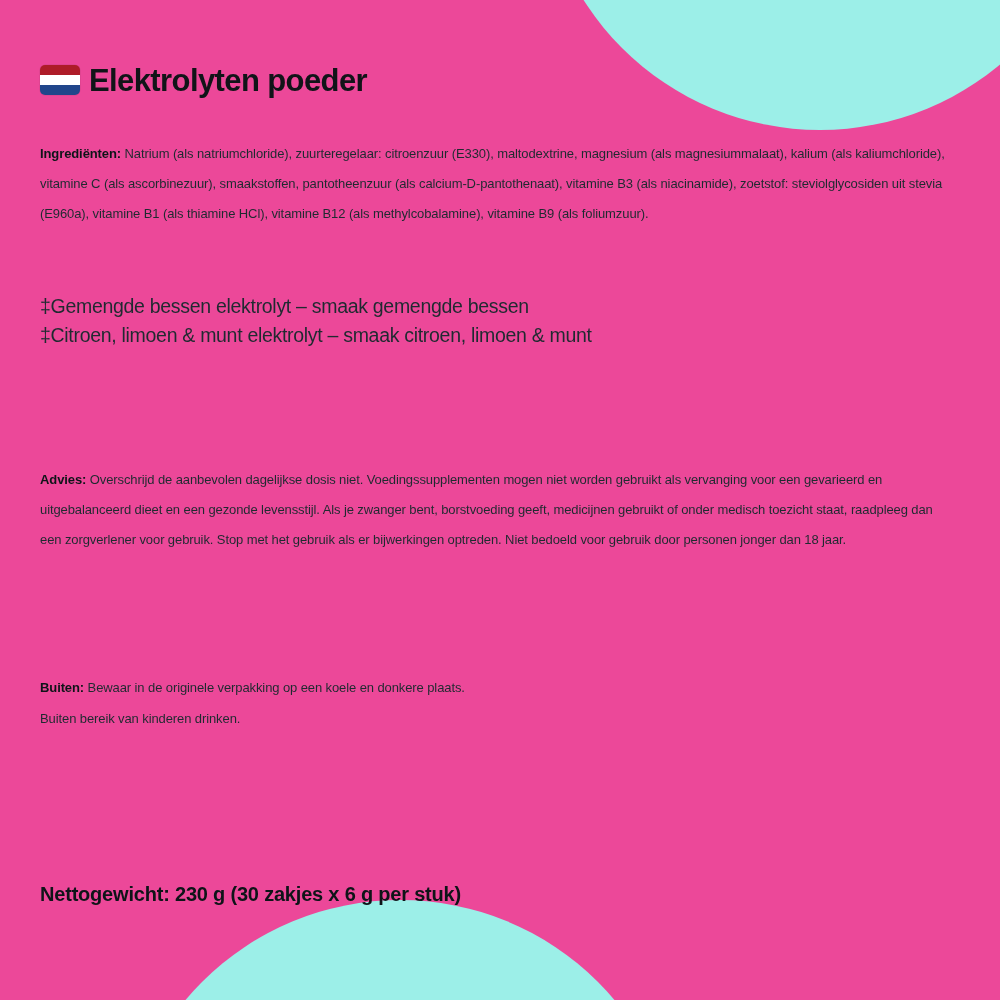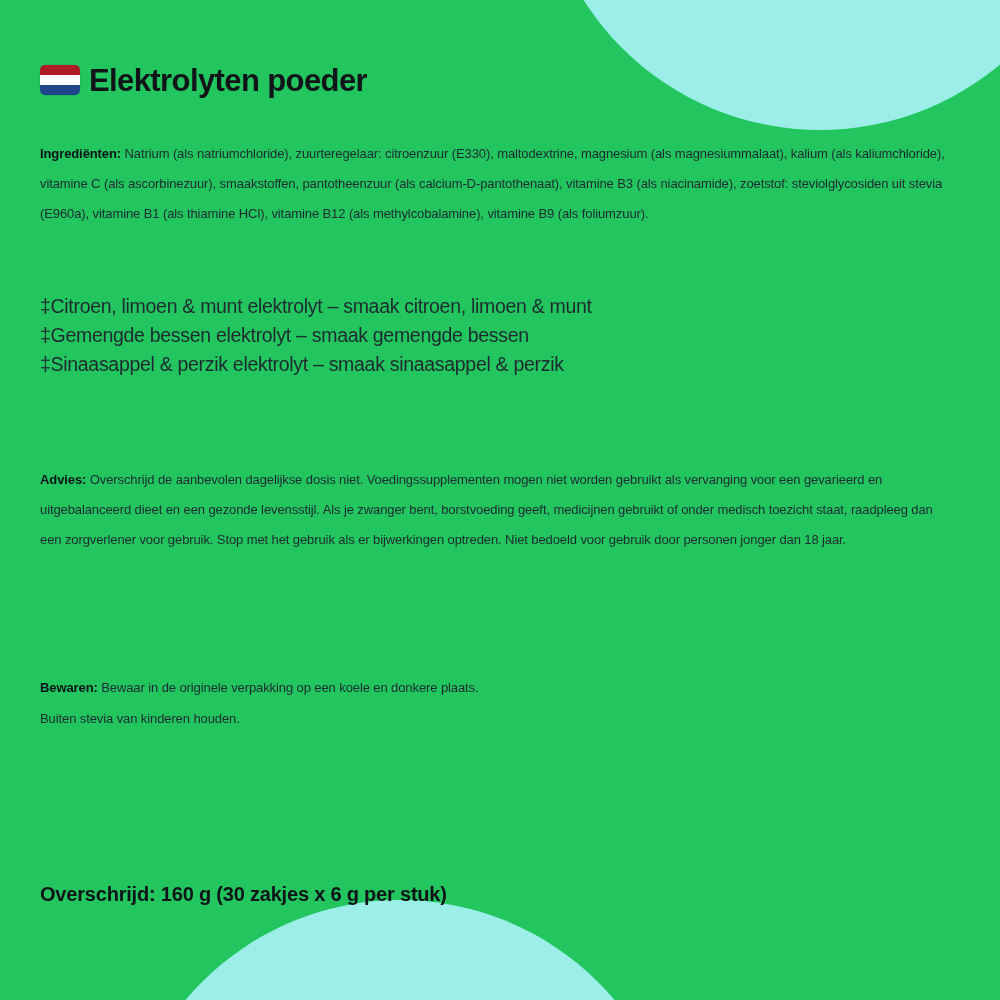--- a/index.html
+++ b/index.html
@@ -12,21 +12,21 @@
     height: 1000px;
     background: #ccfcfd;
     font-family: "Liberation Sans", sans-serif;
     overflow: hidden;
   }
 
   #page {
     position: relative;
     width: 1000px;
     height: 1000px;
-    background: #22c55e;
+    background: #ec4899;
     overflow: hidden;
   }
 
   
   .blob {
     position: absolute;
     border-radius: 50%;
     background: #9cefe8;
     pointer-events: none;
   }
@@ -130,29 +130,28 @@
         <rect x="0" y="0" width="40" height="10" fill="#AE1C28"></rect>
         <rect x="0" y="10" width="40" height="10" fill="#FFFFFF"></rect>
         <rect x="0" y="20" width="40" height="10" fill="#21468B"></rect>
       </svg>
       <h1 id="page-title">Elektrolyten poeder</h1>
     </div>
 
     <p class="block" id="ingredients-block"><b>Ingrediënten:</b><span> Natrium (als natriumchloride), zuurteregelaar: citroenzuur (E330), maltodextrine, magnesium (als magnesiummalaat), kalium (als kaliumchloride), vitamine C (als ascorbinezuur), smaakstoffen, pantotheenzuur (als calcium-D-pantothenaat), vitamine B3 (als niacinamide), zoetstof: steviolglycosiden uit stevia (E960a), vitamine B1 (als thiamine HCl), vitamine B12 (als methylcobalamine), vitamine B9 (als foliumzuur).</span></p>
 
     <div class="block" id="flavours-block">
+      <span class="flavour-line">‡Gemengde bessen elektrolyt – smaak gemengde bessen</span>
       <span class="flavour-line">‡Citroen, limoen &amp; munt elektrolyt – smaak citroen, limoen &amp; munt</span>
-      <span class="flavour-line">‡Gemengde bessen elektrolyt – smaak gemengde bessen</span>
-      <span class="flavour-line">‡Sinaasappel &amp; perzik elektrolyt – smaak sinaasappel &amp; perzik</span>
     </div>
 
     <p class="block" id="advice-block"><b>Advies:</b><span> Overschrijd de aanbevolen dagelijkse dosis niet. Voedingssupplementen mogen niet worden gebruikt als vervanging voor een gevarieerd en uitgebalanceerd dieet en een gezonde levensstijl. Als je zwanger bent, borstvoeding geeft, medicijnen gebruikt of onder medisch toezicht staat, raadpleeg dan een zorgverlener voor gebruik. Stop met het gebruik als er bijwerkingen optreden. Niet bedoeld voor gebruik door personen jonger dan 18 jaar.</span></p>
 
     <p class="block" id="storage-block">
-        <span class="storage-line"><b>Bewaren:</b><span> Bewaar in de originele verpakking op een koele en donkere plaats.</span></span>
-        <span class="storage-line">Buiten stevia van kinderen houden.</span>
+        <span class="storage-line"><b>Buiten:</b><span> Bewaar in de originele verpakking op een koele en donkere plaats.</span></span>
+        <span class="storage-line">Buiten bereik van kinderen drinken.</span>
       </p>
 
 
-    <p class="block" id="netweight-block"><span>Overschrijd:</span><span> 160 g (30 zakjes x 6 g per stuk)</span></p>
+    <p class="block" id="netweight-block"><span>Nettogewicht:</span><span> 230 g (30 zakjes x 6 g per stuk)</span></p>
 
   </div>
 </div>
 
 </body></html>

